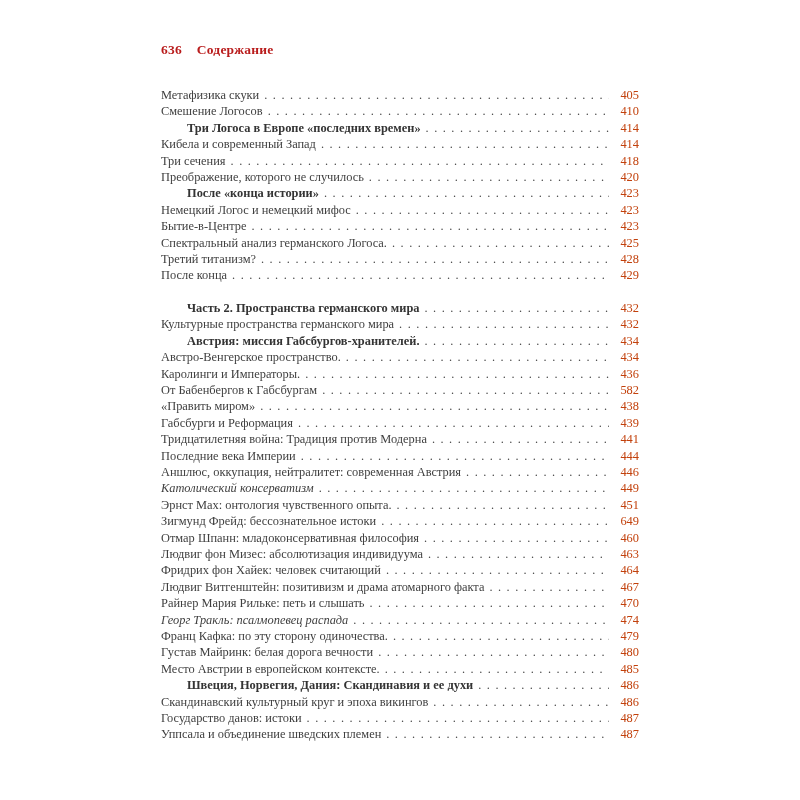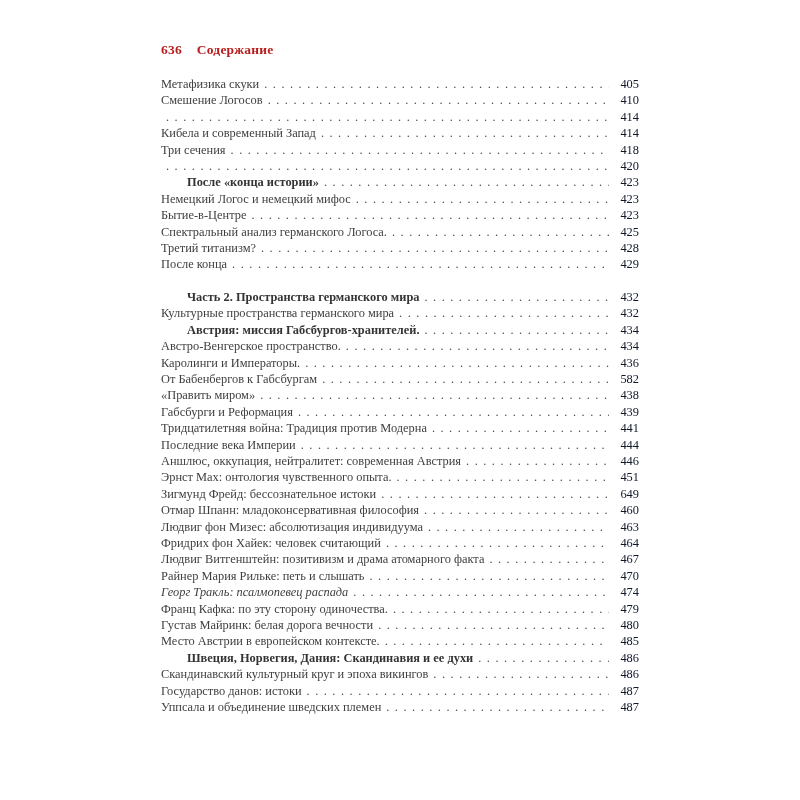--- a/index.html
+++ b/index.html
@@ -26,21 +26,21 @@
     font-weight: bold;
     color: #b91c1c;
     letter-spacing: 0.2px;
   }
   .page-header .page-num {
     margin-right: 15px;
   }
   .toc {
     position: absolute;
     left: 161px;
-    top: 76px;
+    top: 87px;
     width: 478px;
   }
   .toc-row {
     display: flex;
     align-items: baseline;
     line-height: 16.4px;
     font-size: 12.4px;
     white-space: nowrap;
   }
   .toc-row.gap-before {
@@ -68,21 +68,21 @@
     color: #4d4d4d;
     letter-spacing: 1.2px;
   }
   .dots::after {
     content: ". . . . . . . . . . . . . . . . . . . . . . . . . . . . . . . . . . . . . . . . . . . . . . . . . . . . . . . . . . . . . . . . . . . . . . . . . . . . . . . . . . . . . . . . . . . . . . . . . . . . . . . .";
   }
   .pg {
     flex: 0 0 auto;
     min-width: 26px;
     text-align: right;
-    color: #0f172a;
+    color: #c2410c;
   }
 </style>
 </head>
 <body>
 
 <div class="page">
 
   <header class="page-header">
     <span class="page-num">636</span><span>Содержание</span>
   </header>
@@ -92,34 +92,36 @@
       <span class="label">Метафизика скуки</span>
       <span class="dots"></span>
       <span class="pg">405</span>
     </div>
       <div class="toc-row">
       <span class="label">Смешение Логосов</span>
       <span class="dots"></span>
       <span class="pg">410</span>
     </div>
       <div class="toc-row bold">
+      <span class="label">Три Логоса в Европе «последних времен»</span>
       <span class="dots"></span>
       <span class="pg">414</span>
     </div>
       <div class="toc-row">
       <span class="label">Кибела и современный Запад</span>
       <span class="dots"></span>
       <span class="pg">414</span>
     </div>
       <div class="toc-row">
       <span class="label">Три сечения</span>
       <span class="dots"></span>
       <span class="pg">418</span>
     </div>
       <div class="toc-row">
+      <span class="label">Преображение, которого не случилось</span>
       <span class="dots"></span>
       <span class="pg">420</span>
     </div>
       <div class="toc-row bold">
       <span class="label">После «конца истории»</span>
       <span class="dots"></span>
       <span class="pg">423</span>
     </div>
       <div class="toc-row">
       <span class="label">Немецкий Логос и немецкий мифос</span>
@@ -194,20 +196,25 @@
       <div class="toc-row">
       <span class="label">Последние века Империи</span>
       <span class="dots"></span>
       <span class="pg">444</span>
     </div>
       <div class="toc-row">
       <span class="label">Аншлюс, оккупация, нейтралитет: современная Австрия</span>
       <span class="dots"></span>
       <span class="pg">446</span>
     </div>
+      <div class="toc-row italic">
+      <span class="label">Католический консерватизм</span>
+      <span class="dots"></span>
+      <span class="pg">449</span>
+    </div>
       <div class="toc-row">
       <span class="label">Эрнст Мах: онтология чувственного опыта.</span>
       <span class="dots"></span>
       <span class="pg">451</span>
     </div>
       <div class="toc-row">
       <span class="label">Зигмунд Фрейд: бессознательное истоки</span>
       <span class="dots"></span>
       <span class="pg">649</span>
     </div>

